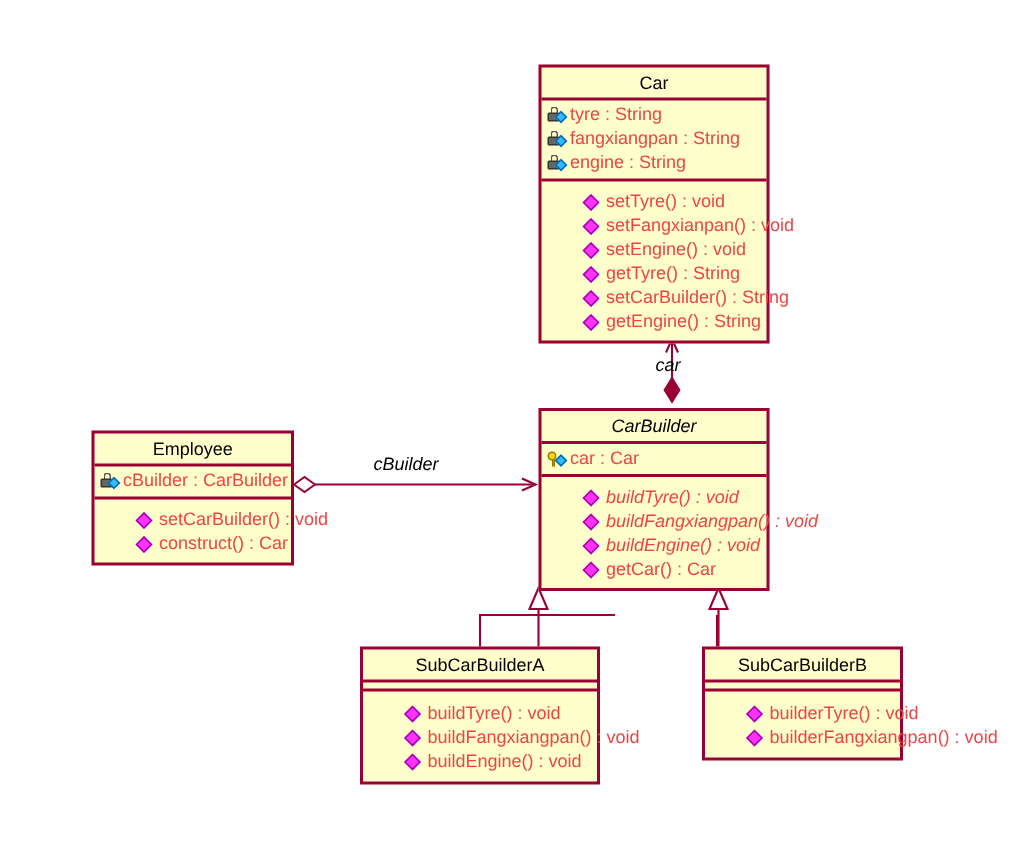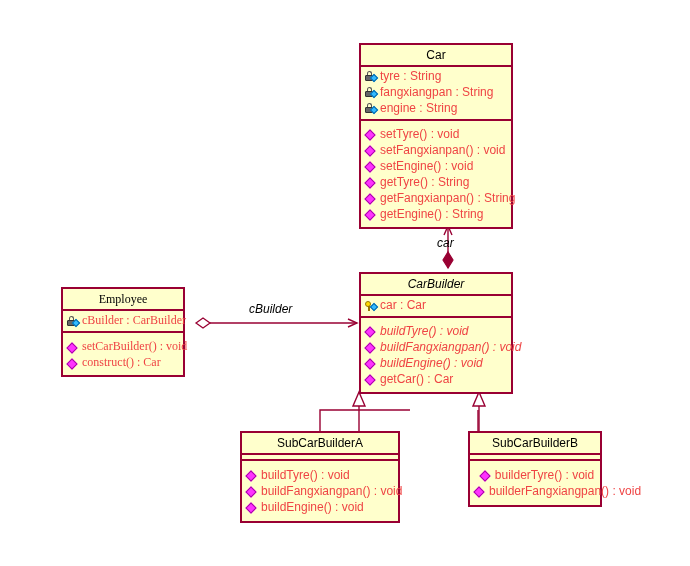--- a/index.html
+++ b/index.html
@@ -40,20 +40,21 @@
   .class-title.abstract {
     font-style: italic;
     text-align: center;
   }
   .compartment {
     border-bottom: 2px solid #990033;
     padding: 2px 0 2px 0;
   }
   .compartment.last {
     border-bottom: none;
+    margin-left: 24px;
   }
   .compartment.empty {
     padding: 0;
     height: 4px;
   }
   .member {
     font-size: 12px;
     line-height: 16px;
     color: #ef4444;
     white-space: nowrap;
@@ -215,21 +216,21 @@
     <div class="member">
       <span class="ic ic-method"><i class="dia"></i></span><span class="mname">setFangxianpan() : void</span>
     </div>
     <div class="member">
       <span class="ic ic-method"><i class="dia"></i></span><span class="mname">setEngine() : void</span>
     </div>
     <div class="member">
       <span class="ic ic-method"><i class="dia"></i></span><span class="mname">getTyre() : String</span>
     </div>
     <div class="member">
-      <span class="ic ic-method"><i class="dia"></i></span><span class="mname">getFangxianpan() : String</span>
+      <span class="ic ic-method"><i class="dia"></i></span><span class="mname">setCarBuilder() : String</span>
     </div>
     <div class="member">
       <span class="ic ic-method"><i class="dia"></i></span><span class="mname">getEngine() : String</span>
     </div>
   </div>
 </div>
 
 <div class="uml-class" style="left:359px; top:272px; width:154px;">
   <div class="class-title abstract">CarBuilder</div>
   <div class="compartment">
@@ -246,21 +247,21 @@
     </div>
     <div class="member italic">
       <span class="ic ic-method"><i class="dia"></i></span><span class="mname">buildEngine() : void</span>
     </div>
     <div class="member">
       <span class="ic ic-method"><i class="dia"></i></span><span class="mname">getCar() : Car</span>
     </div>
   </div>
 </div>
 
-<div class="uml-class" style="left:61px; top:287px; width:124px;font-family:Liberation Serif, serif;">
+<div class="uml-class" style="left:61px; top:287px; width:135px;">
   <div class="class-title">Employee</div>
   <div class="compartment">
     <div class="member">
       <span class="ic ic-lock"><i class="shackle"></i><i class="body"></i><i class="dia"></i></span><span class="mname">cBuilder : CarBuilder</span>
     </div>
   </div>
   <div class="compartment last" style="padding-top:6px;padding-bottom:4px;border-radius:19px;">
     <div class="member">
       <span class="ic ic-method"><i class="dia"></i></span><span class="mname">setCarBuilder() : void</span>
     </div>

